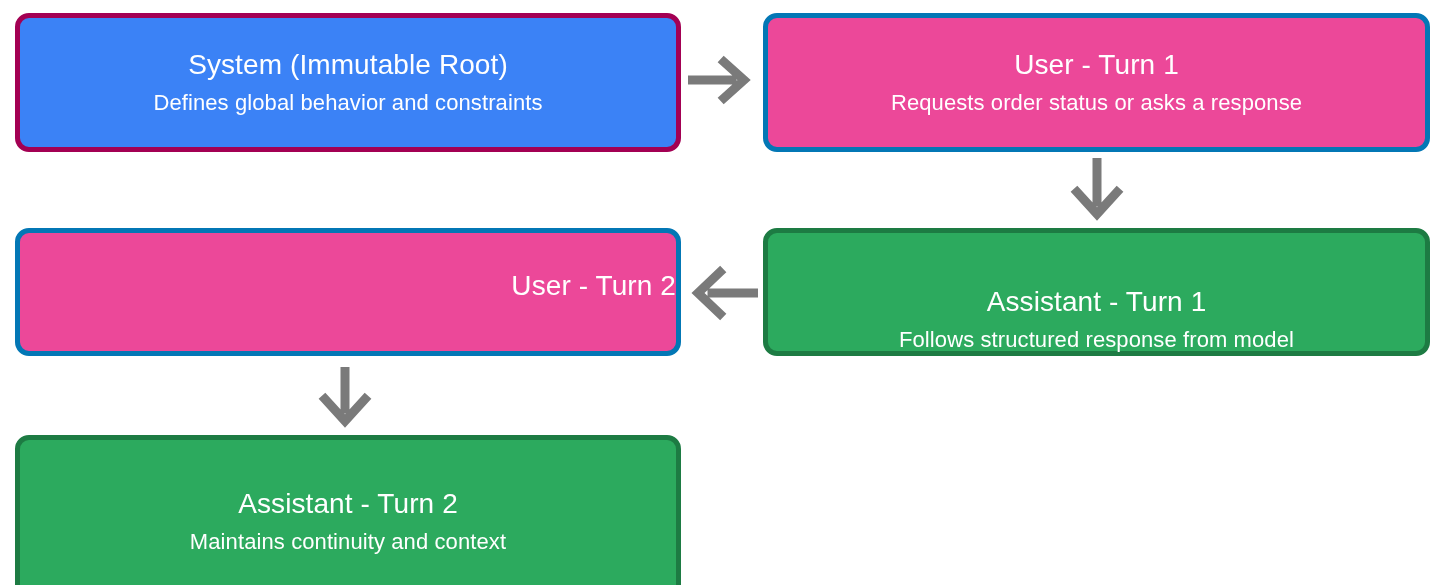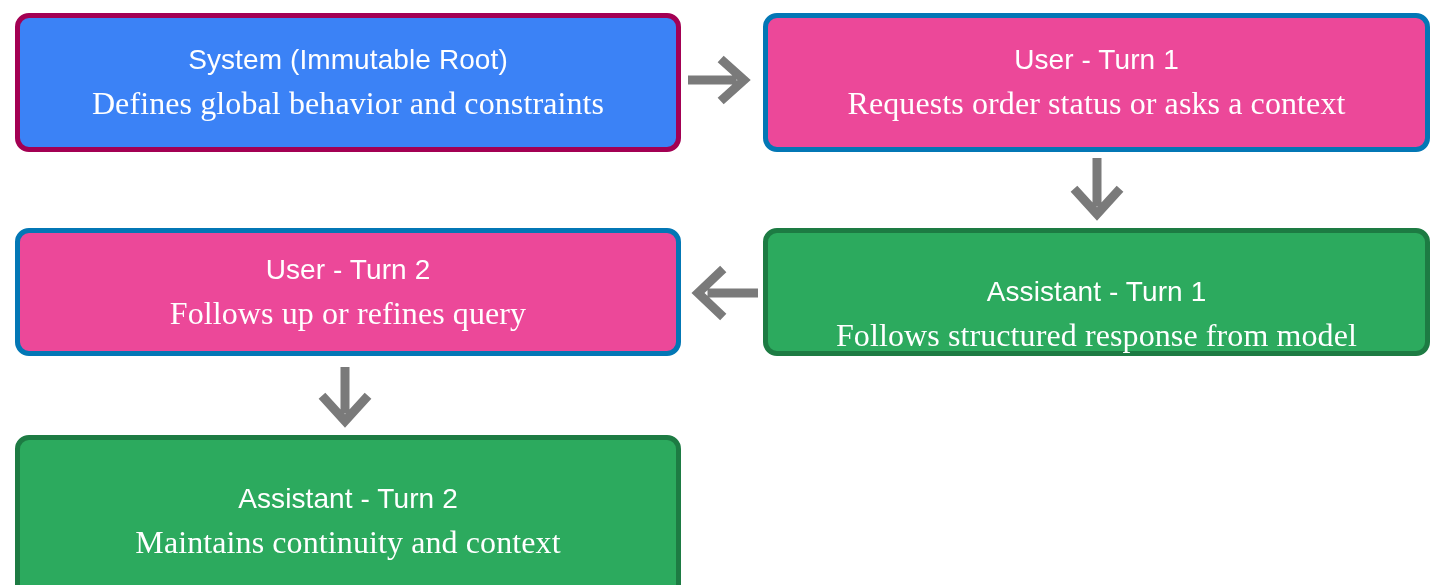--- a/index.html
+++ b/index.html
@@ -30,36 +30,35 @@
     line-height: 1.0;
   }
   .node .title {
     font-size: 28px;
     font-weight: 400;
     letter-spacing: 0.1px;
     margin-bottom: 13px;
     white-space: nowrap;
   }
   .node .subtitle {
-    font-size: 32px;
+    font-size: 22px;
     font-weight: 400;
     letter-spacing: 0.1px;
     white-space: nowrap;
-    font-family: Liberation Serif, serif;
   }
   
   .node.pink  { background: #3b82f6; border: 5px solid #a30053; }
   .node.blue  { background: #ec4899; border: 5px solid #0377b5; }
   .node.green { background: #2caa5e; border: 5px solid #1d7b43; }
 
   
   #node-system       { left: 15px;  top: 13px;  width: 666px; height: 139px; }
   #node-user1        { left: 763px; top: 13px;  width: 667px; height: 139px; }
   #node-assistant1   { left: 763px; top: 228px; width: 667px; height: 128px; justify-content: flex-end; }
-  #node-user2        { left: 15px;  top: 228px; width: 666px; height: 128px; }
+  #node-user2        { left: 15px;  top: 228px; width: 666px; height: 128px; align-items: flex-end; }
   #node-assistant2   { left: 15px;  top: 435px; width: 666px; height: 172px; }
 
   .arrow {
     position: absolute;
     display: block;
   }
   #arrow-system-user1     { left: 688px;  top: 54px;  width: 66px; height: 52px; }
   #arrow-user1-assistant1 { left: 1065px; top: 158px; width: 64px; height: 64px; }
   #arrow-assistant1-user2 { left: 688px;  top: 264px; width: 70px; height: 58px; }
   #arrow-user2-assistant2 { left: 313px;  top: 367px; width: 64px; height: 62px; }
@@ -69,31 +68,30 @@
 
 <div id="canvas">
 
   <div class="node pink" id="node-system">
     <div class="title">System (Immutable Root)</div>
     <div class="subtitle">Defines global behavior and constraints</div>
   </div>
 
   <div class="node blue" id="node-user1">
     <div class="title">User - Turn 1</div>
-    <div class="subtitle">Requests order status or asks a context</div>
+    <div class="subtitle">Requests order status or asks a response</div>
   </div>
 
   <div class="node green" id="node-assistant1">
     <div class="title">Assistant - Turn 1</div>
     <div class="subtitle">Follows structured response from model</div>
   </div>
 
   <div class="node blue" id="node-user2">
     <div class="title">User - Turn 2</div>
-    <div class="subtitle">Follows up or refines query</div>
   </div>
 
   <div class="node green" id="node-assistant2">
     <div class="title">Assistant - Turn 2</div>
     <div class="subtitle">Maintains continuity and context</div>
   </div>
 
   <svg class="arrow" id="arrow-system-user1" viewBox="0 0 66 52">
     <path d="M2 26 H44 M36 8 L56 26 L36 44" fill="none" stroke="#7a7a7a" stroke-width="9" stroke-linecap="square" stroke-linejoin="miter"></path>
   </svg>

